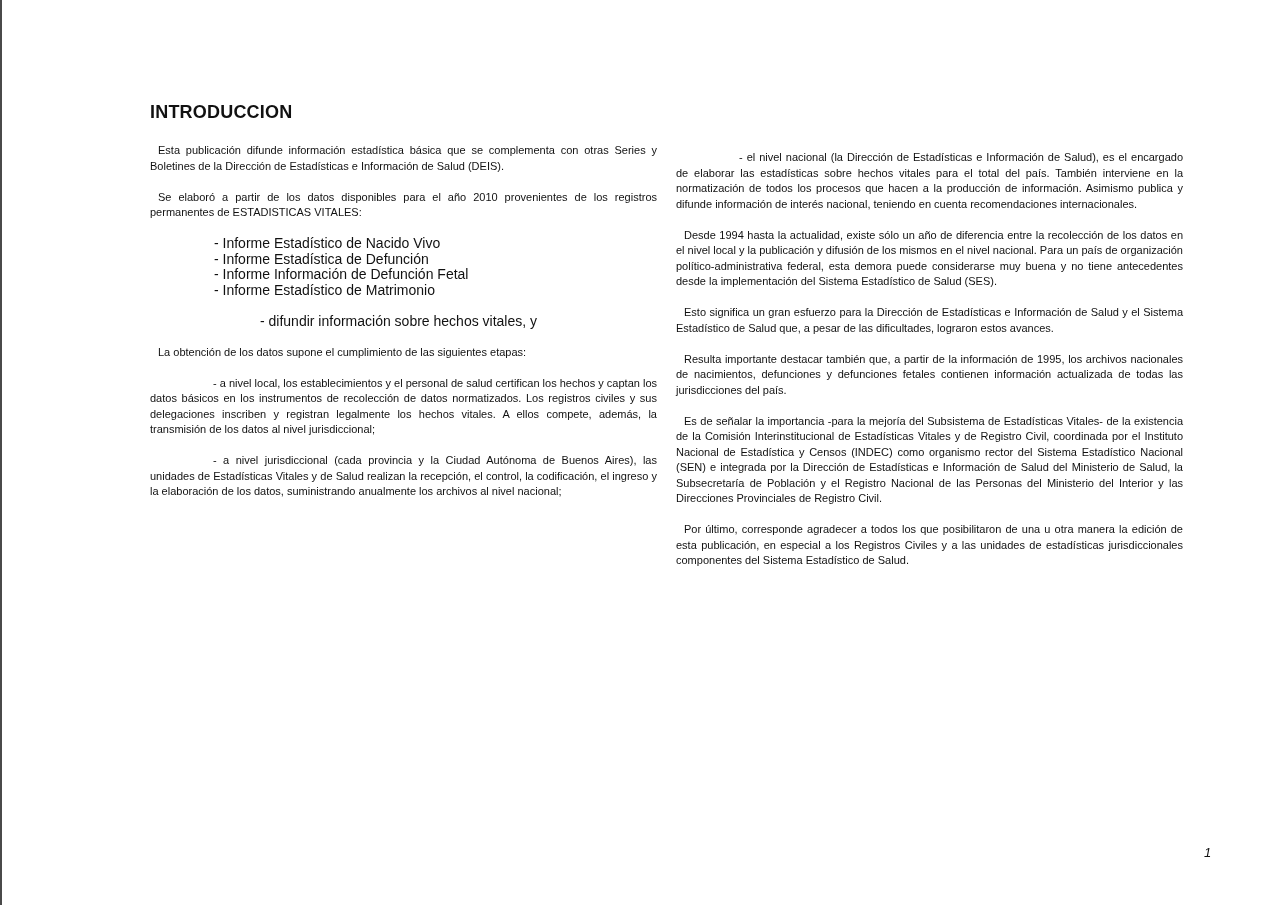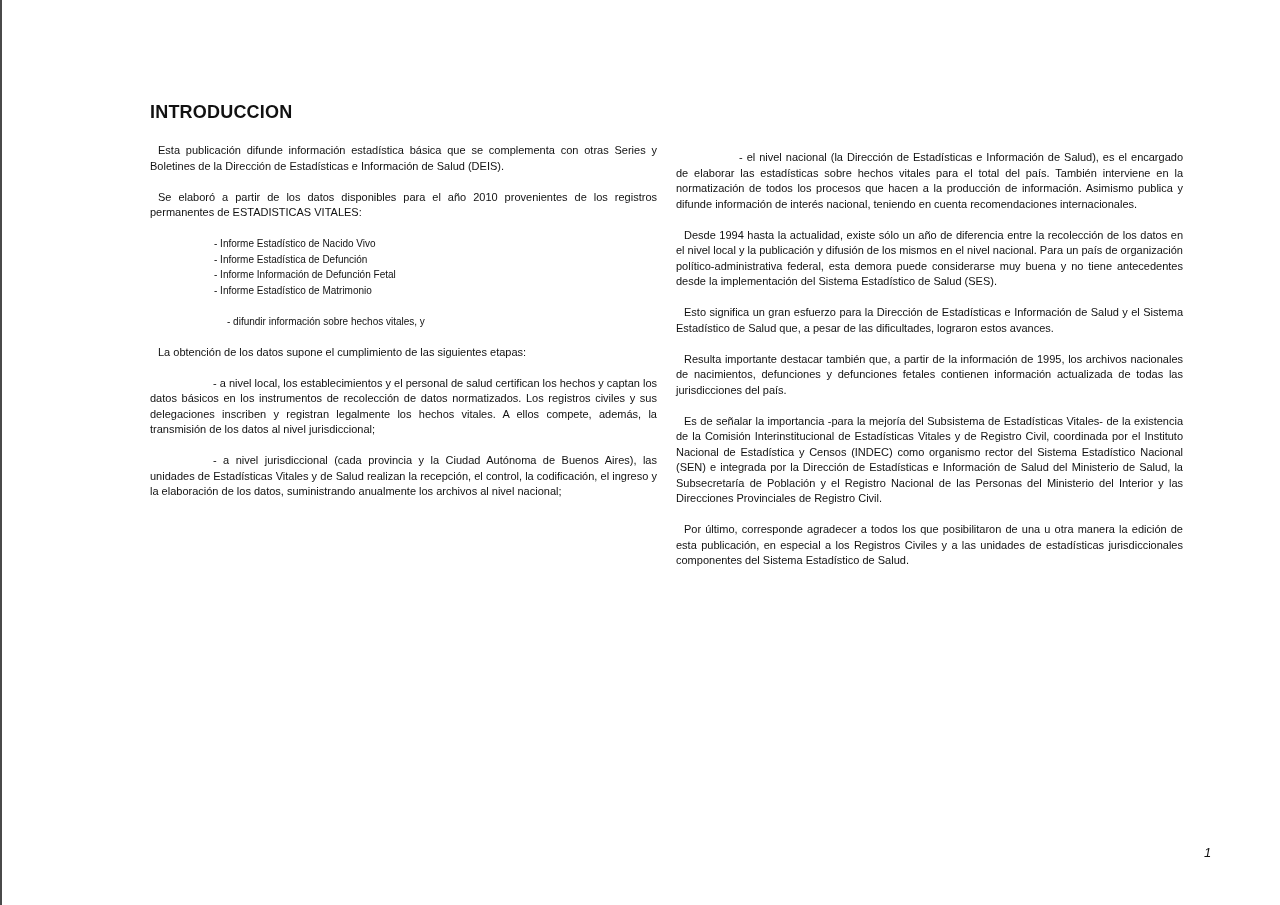--- a/index.html
+++ b/index.html
@@ -47,28 +47,28 @@
     font-size: 11px;
     line-height: 15.5px;
     text-align: justify;
     text-indent: 8px;
   }
   .para.hang {
     text-indent: 63px;
   }
   .doc-list {
     margin: 0 0 15.5px 0;
-    font-size: 10px;
+    font-size: 14px;
     line-height: 15.5px;
   }
   .doc-list .doc-list-item {
     margin-left: 64px;
   }
   .doc-list.objectives .doc-list-item {
-    margin-left: 77px;
+    margin-left: 110px;
   }
   .page-number {
     position: absolute;
     left: 1204px;
     top: 845px;
     font-size: 13px;
     font-style: italic;
     line-height: 16px;
   }
 </style>

